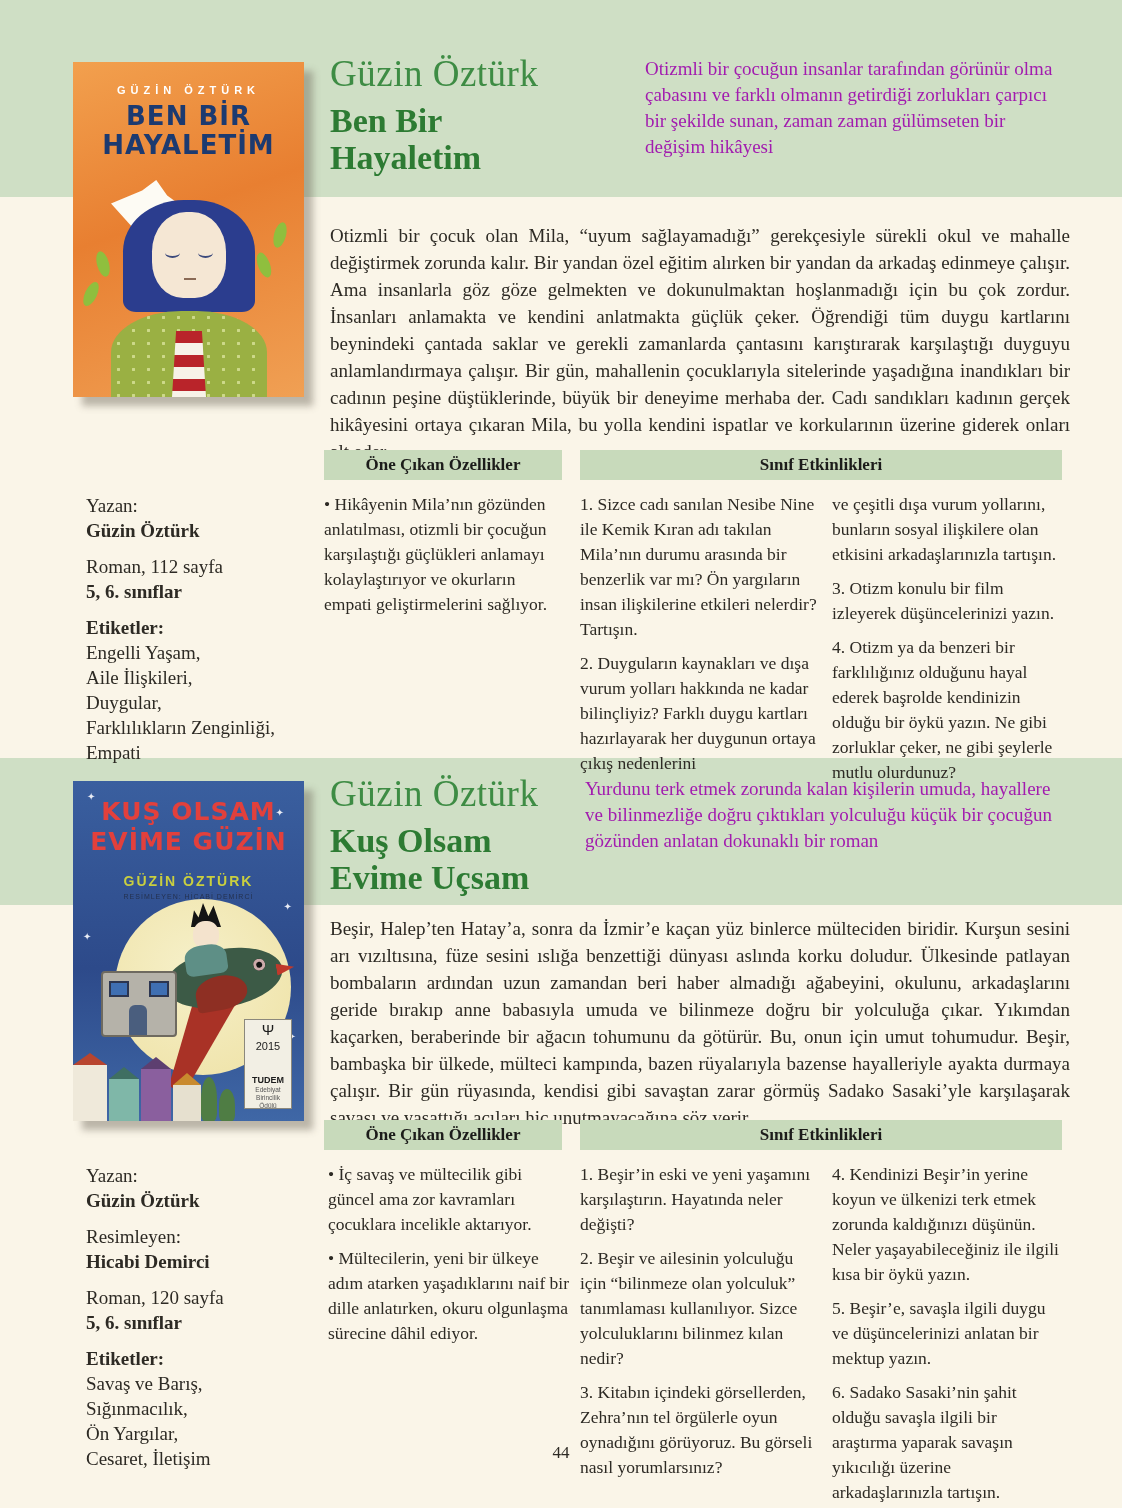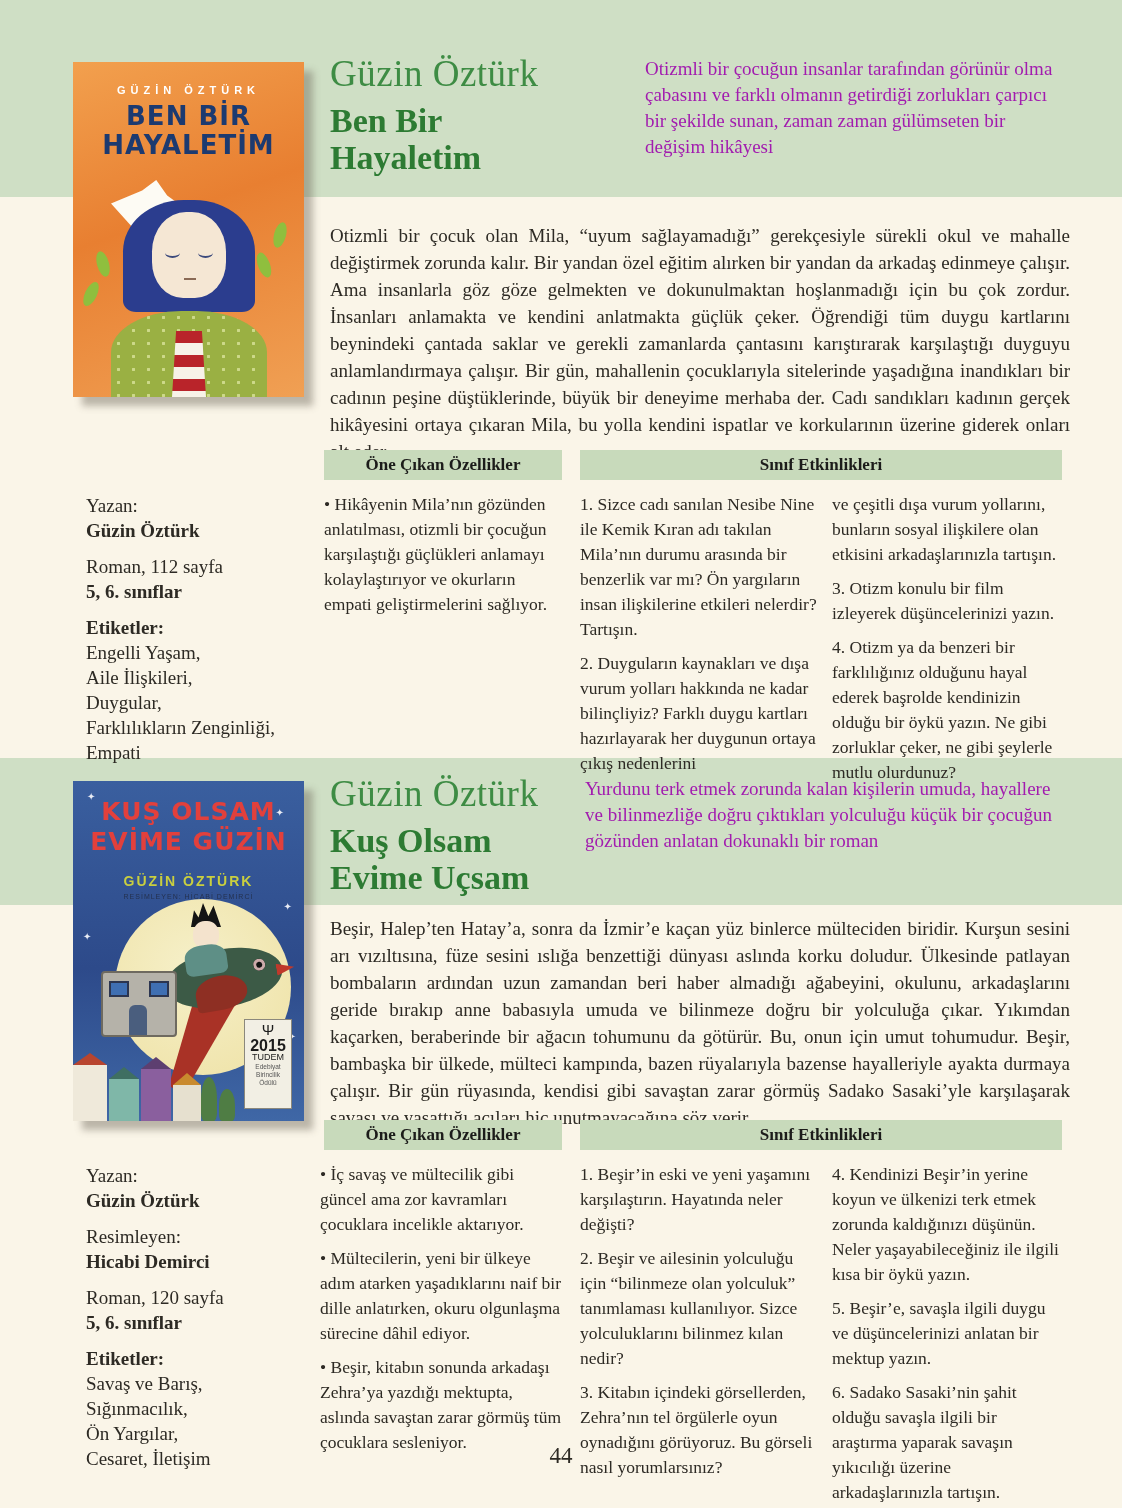--- a/index.html
+++ b/index.html
@@ -52,39 +52,39 @@
   .c2-boybody{position:absolute;top:164px;left:112px;width:42px;height:30px;background:#5e8f86;border-radius:40% 40% 20% 20%;transform:rotate(-8deg);}
   .c2-case{position:absolute;top:190px;left:28px;width:72px;height:62px;background:#b5b2a9;border:2px solid #6e6a60;border-radius:4px;}
   .c2-door{position:absolute;bottom:0;left:26px;width:18px;height:30px;background:#4a5e7e;border-radius:6px 6px 0 0;}
   .c2-win{position:absolute;top:8px;width:16px;height:12px;background:#3f6fb3;border:2px solid #2c3550;}
   .house{position:absolute;bottom:0;}
   .roof{position:absolute;left:0;right:0;top:-12px;height:12px;clip-path:polygon(50% 0,100% 100%,0 100%);}
   .tree{position:absolute;bottom:0;width:16px;height:44px;background:#4f7d44;border-radius:50% 50% 20% 20%;}
   .badge{position:absolute;right:12px;bottom:12px;width:46px;height:88px;background:#f2efe4;border:1px solid #8b887c;
     text-align:center;font-family:"Liberation Sans",sans-serif;color:#1c1c1c;}
   .badge .tulip{font-size:15px;line-height:20px;}
-  .badge .b1{font-size:16px;font-weight:bold;line-height:12px;}
-  .badge .b2{font-size:9px;font-weight:normal;line-height:11px;}
+  .badge .b1{font-size:11px;font-weight:normal;line-height:12px;}
+  .badge .b2{font-size:9px;font-weight:bold;line-height:11px;margin-top:23px;}
   .badge .b3{font-size:6.5px;line-height:8px;color:#555;}
 
   
   .author-h{position:absolute;font-size:37px;color:#3e8c44;letter-spacing:.5px;}
   .title-h{position:absolute;font-size:34px;line-height:37px;font-weight:bold;color:#2d7b33;}
   .tagline{position:absolute;font-size:19px;line-height:26px;color:#a21caf;}
   .para{position:absolute;width:740px;left:330px;font-size:19px;line-height:27px;text-align:justify;color:#2d2a24;}
   .hdr{position:absolute;height:30px;background:#c8dabb;display:flex;align-items:center;justify-content:center;
     font-size:17px;font-weight:bold;color:#1c1c1a;}
   .col{position:absolute;width:245px;font-size:17.5px;line-height:25px;color:#2d2a24;}
   .col p{margin:0 0 9px 0;}
   .feat::before{content:"• ";}
   .meta{position:absolute;left:86px;width:230px;font-size:19px;line-height:25px;}
   .meta div{white-space:pre-line;}
   .bold{font-weight:bold;}
   .gap{margin-top:11px;}
-  .pagenum{position:absolute;left:0;right:0;top:1443px;text-align:center;font-size:23px;color:#2d2a24;}
+  .pagenum{position:absolute;left:0;right:0;top:1443px;text-align:center;font-size:17px;color:#2d2a24;}
 </style>
 </head>
 <body>
 
 <div class="page">
 
   <div class="band" id="band1"></div>
   <div class="band" id="band2"></div>
 
   <div class="cover" id="cover1">
@@ -202,24 +202,23 @@
     <div>Kuş Olsam</div>
     <div>Evime Uçsam</div>
   </div>
   <div class="tagline" style="left:585px;top:776px;width:482px;">Yurdunu terk etmek zorunda kalan kişilerin umuda, hayallere ve bilinmezliğe doğru çıktıkları yolculuğu küçük bir çocuğun gözünden anlatan dokunaklı bir roman</div>
 
   <div class="para" style="top:915px;">Beşir, Halep’ten Hatay’a, sonra da İzmir’e kaçan yüz binlerce mülteciden biridir. Kurşun sesini arı vızıltısına, füze sesini ıslığa benzettiği dünyası aslında korku doludur. Ülkesinde patlayan bombaların ardından uzun zamandan beri haber almadığı ağabeyini, okulunu, arkadaşlarını geride bırakıp anne babasıyla umuda ve bilinmeze doğru bir yolculuğa çıkar. Yıkımdan kaçarken, beraberinde bir ağacın tohumunu da götürür. Bu, onun için umut tohumudur. Beşir, bambaşka bir ülkede, mülteci kampında, bazen rüyalarıyla bazense hayalleriyle ayakta durmaya çalışır. Bir gün rüyasında, kendisi gibi savaştan zarar görmüş Sadako Sasaki’yle karşılaşarak savaşı ve yaşattığı acıları hiç unutmayacağına söz verir.</div>
 
   <div class="hdr" style="left:324px;top:1120px;width:238px;">Öne Çıkan Özellikler</div>
   <div class="hdr" style="left:580px;top:1120px;width:482px;">Sınıf Etkinlikleri</div>
 
-  <div class="col" style="left:320px;top:1162px;width:242px;">
+  <div class="col" style="left:328px;top:1162px;width:242px;">
       <p class="feat">İç savaş ve mültecilik gibi güncel ama zor kavramları çocuklara incelikle aktarıyor.</p>
       <p class="feat">Mültecilerin, yeni bir ülkeye adım atarken yaşadıklarını naif bir dille anlatırken, okuru olgunlaşma sürecine dâhil ediyor.</p>
-      <p class="feat">Beşir, kitabın sonunda arkadaşı Zehra’ya yazdığı mektupta, aslında savaştan zarar görmüş tüm çocuklara sesleniyor.</p>
     </div>
   <div class="col" style="left:580px;top:1162px;width:242px;">
       <p class="act">1. Beşir’in eski ve yeni yaşamını karşılaştırın. Hayatında neler değişti?</p>
       <p class="act">2. Beşir ve ailesinin yolculuğu için “bilinmeze olan yolculuk” tanımlaması kullanılıyor. Sizce yolculuklarını bilinmez kılan nedir?</p>
       <p class="act">3. Kitabın içindeki görsellerden, Zehra’nın tel örgülerle oyun oynadığını görüyoruz. Bu görseli nasıl yorumlarsınız?</p>
     </div>
   <div class="col" style="left:832px;top:1162px;width:234px;">
       <p class="act">4. Kendinizi Beşir’in yerine koyun ve ülkenizi terk etmek zorunda kaldığınızı düşünün. Neler yaşayabileceğiniz ile ilgili kısa bir öykü yazın.</p>
       <p class="act">5. Beşir’e, savaşla ilgili duygu ve düşüncelerinizi anlatan bir mektup yazın.</p>
       <p class="act">6. Sadako Sasaki’nin şahit olduğu savaşla ilgili bir araştırma yaparak savaşın yıkıcılığı üzerine arkadaşlarınızla tartışın.</p>

